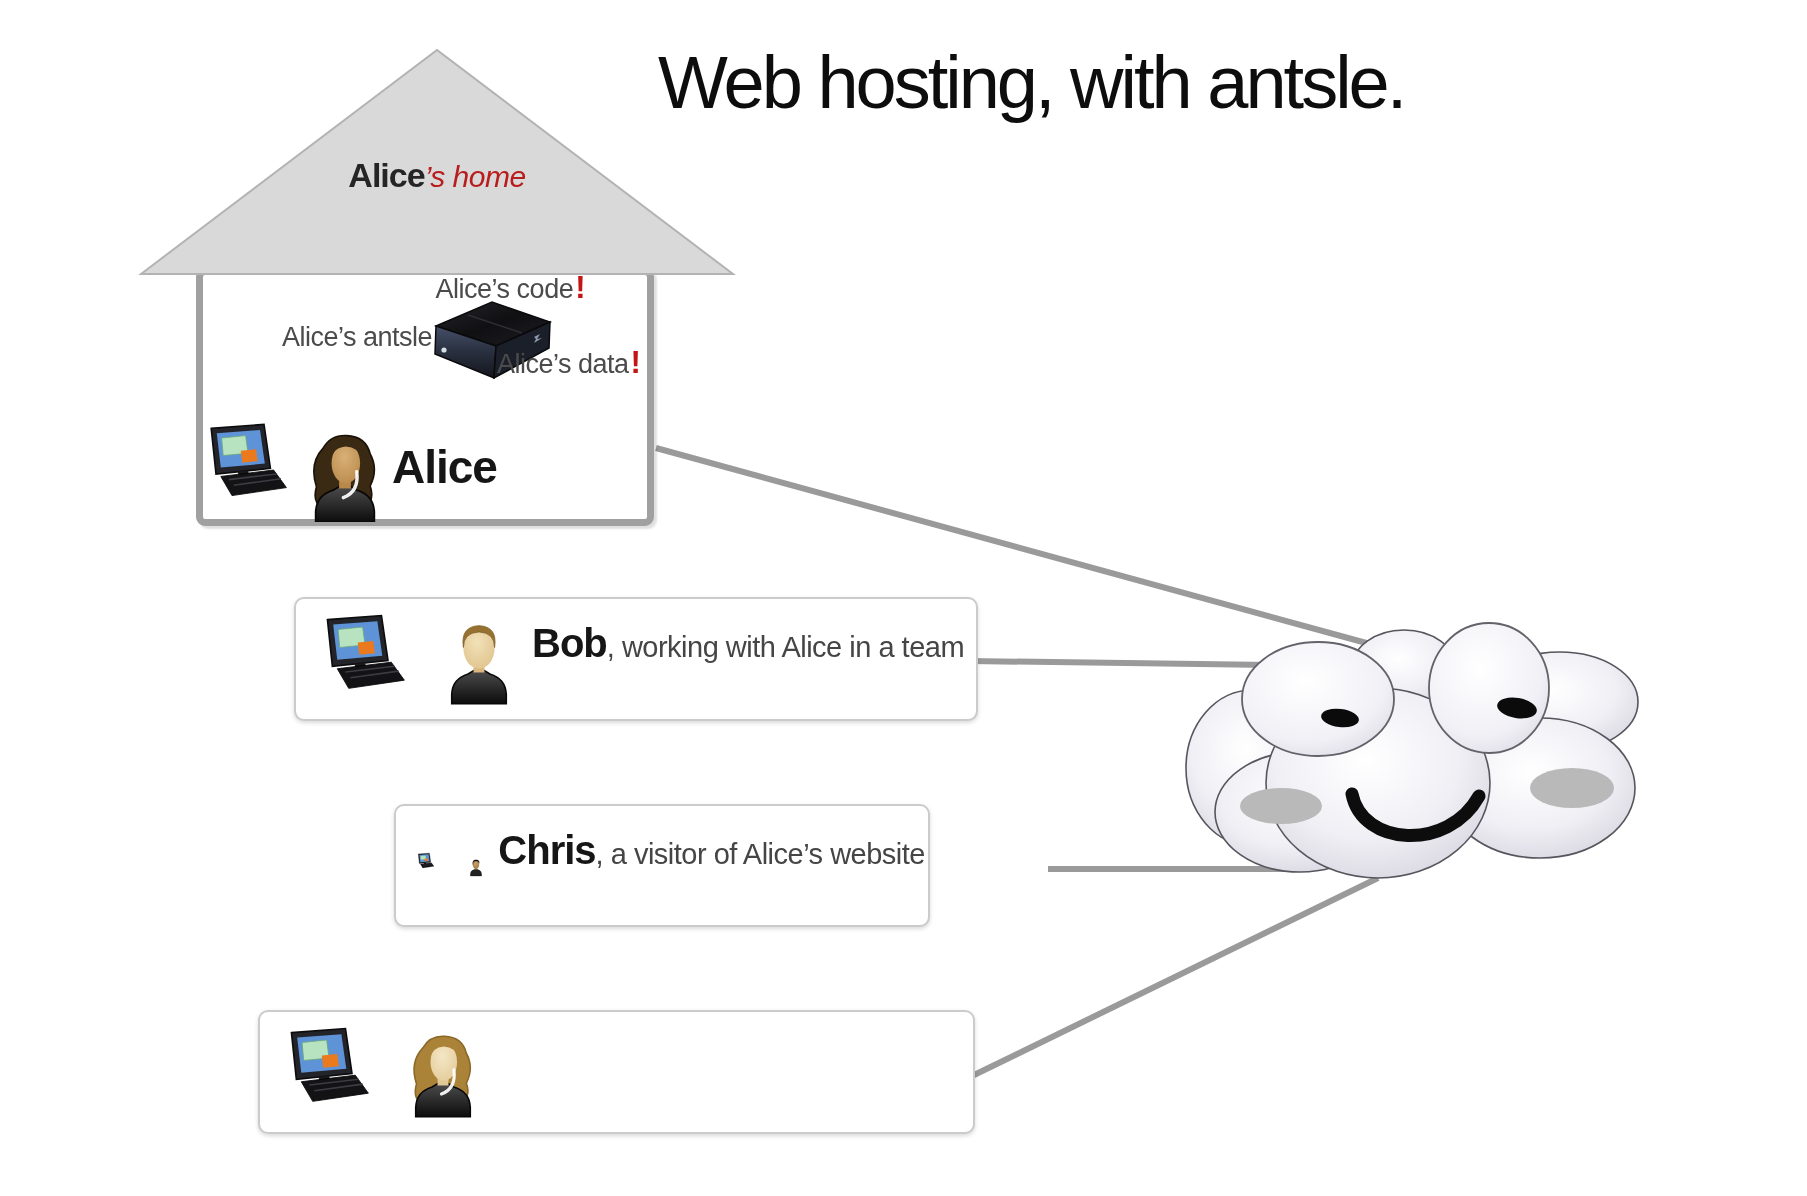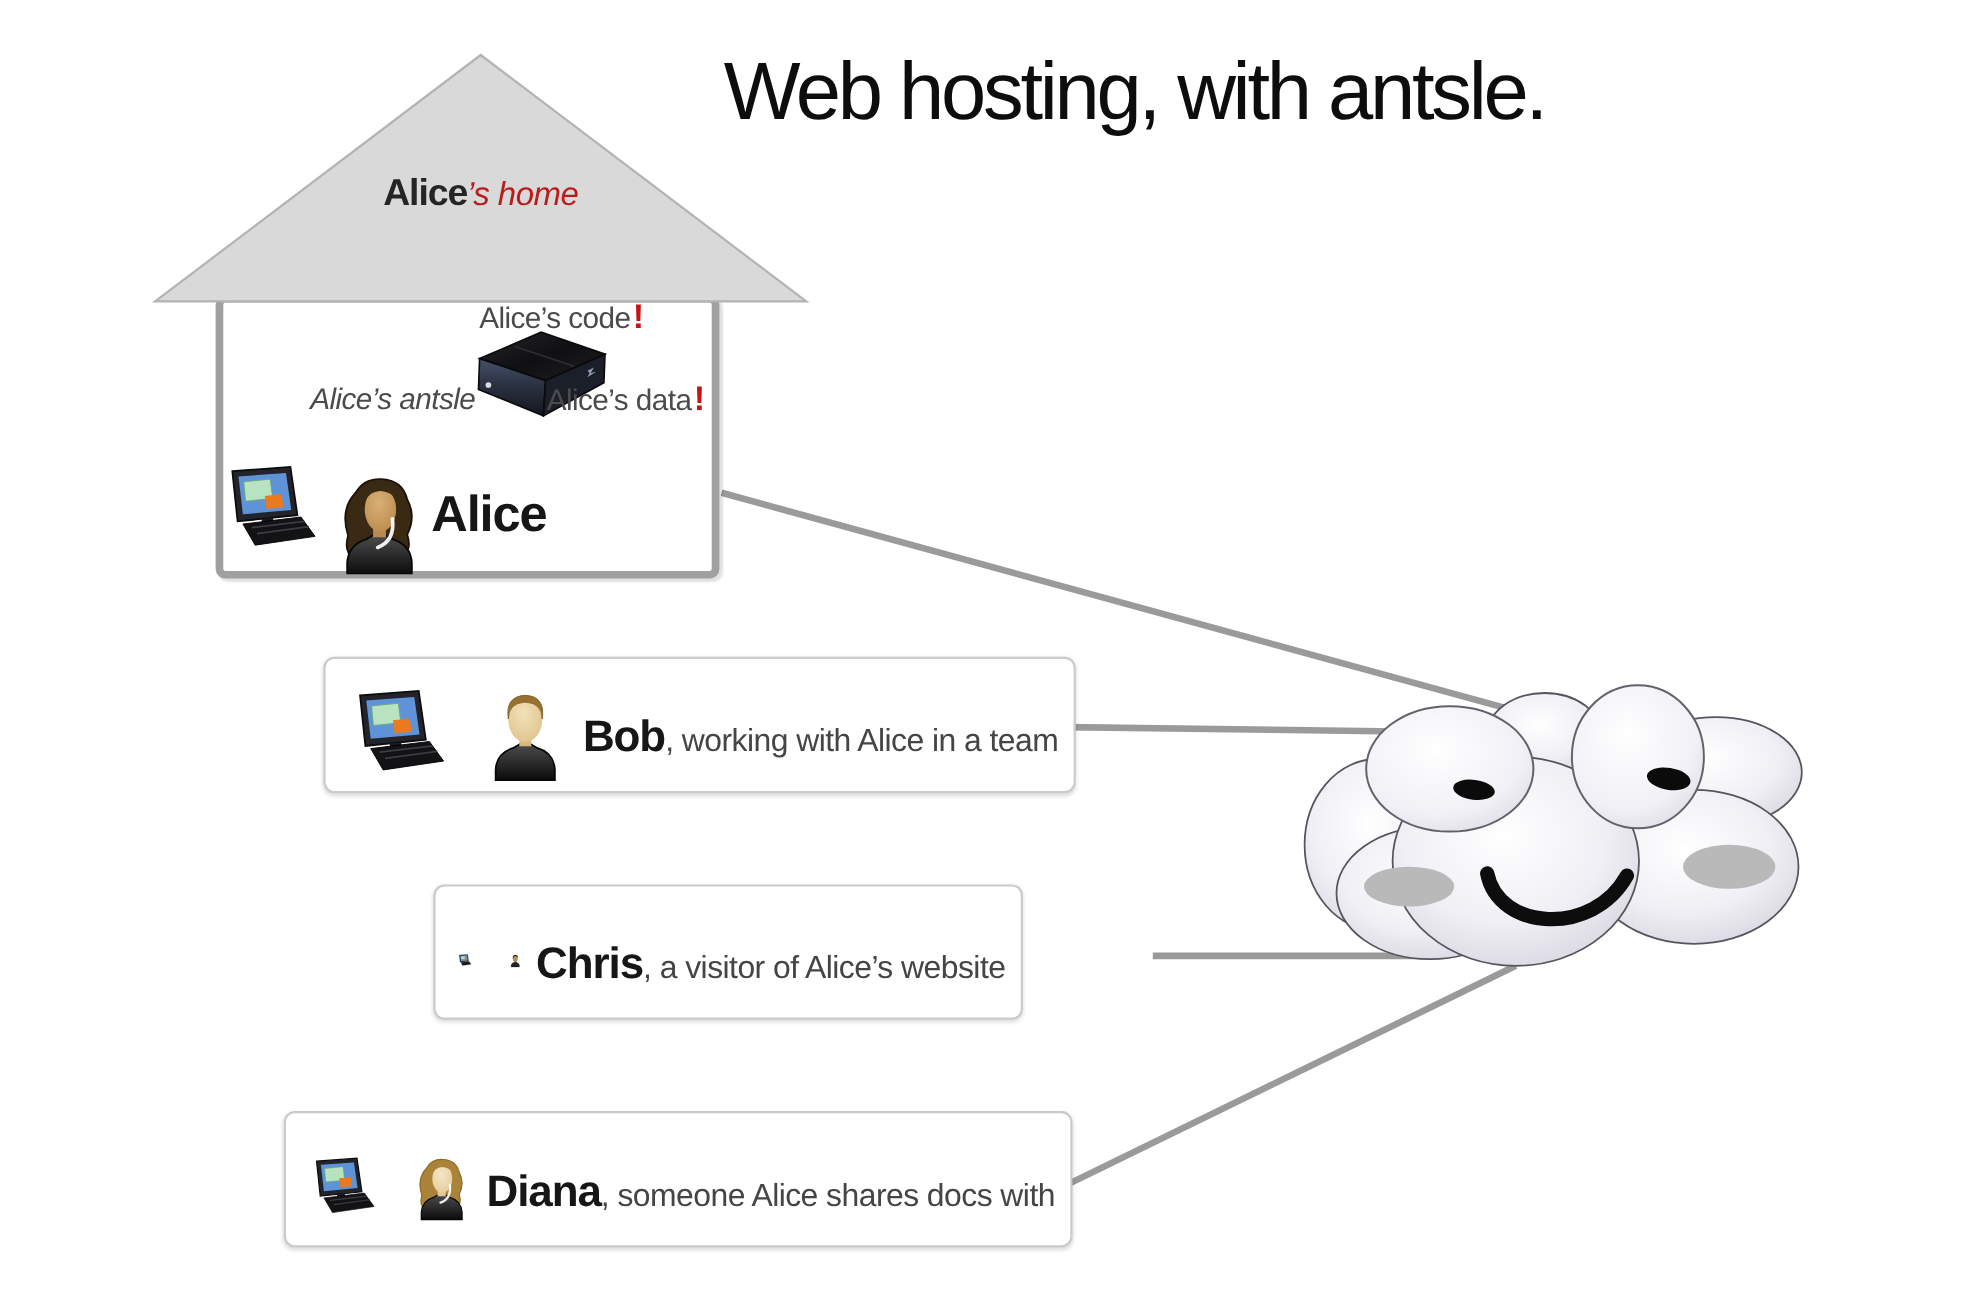--- a/index.html
+++ b/index.html
@@ -26,36 +26,36 @@
   .roof-svg{position:absolute;left:120px;top:38px;z-index:4;}
   .roof-label{
     position:absolute;left:437px;top:156px;transform:translateX(-50%);
     white-space:nowrap;z-index:5;
   }
   .roof-label .big{font-size:34px;font-weight:bold;color:#252525;letter-spacing:-1px;}
   .roof-label .small{font-size:30px;color:#b91c1c;letter-spacing:-0.5px;font-style:italic;}
 
   .house-label{position:absolute;z-index:5;font-size:27px;color:#4b4b4b;letter-spacing:-0.5px;white-space:nowrap;}
   .lbl-code{left:360px;top:270px;width:225px;text-align:right;}
-  .lbl-antsle{left:282px;top:348px;font-style:italic;}
+  .lbl-antsle{left:282px;top:322px;}
   .lbl-data{left:497px;top:345px;}
   .alert{font-size:31px;font-weight:bold;color:#c41414;margin-left:2px;}
 
   .antsle-svg{position:absolute;left:430px;top:294px;z-index:4;}
   .alice-laptop{position:absolute;left:200px;top:422px;z-index:4;}
   .alice-avatar{position:absolute;left:298px;top:428px;z-index:4;}
   .alice-name{
     position:absolute;left:392px;top:440px;z-index:5;
     font-size:46px;font-weight:bold;color:#161616;letter-spacing:-1px;
   }
 
   
   .person-box{
-    position:absolute;box-sizing:border-box;display:flex;align-items:center;
-    padding:10px 14px 0 20px;background:#ffffff;
+    position:absolute;box-sizing:border-box;display:flex;align-items:flex-start;
+    padding:10px 3px 0 20px;background:#ffffff;
     border:2px solid #cbcbcb;border-radius:10px;
     box-shadow:0 2px 4px rgba(0,0,0,0.15);
     z-index:3;white-space:nowrap;
   }
   .box-bob  {left:294px;top:597px;width:684px;height:124px;}
   .box-chris{left:394px;top:804px;width:536px;height:123px;}
   .box-diana{left:258px;top:1010px;width:717px;height:124px;}
   .pb-laptop{margin-top:4px;}
   .pb-avatar{margin-left:34px;margin-top:4px;}
   .pb-text{margin-left:14px;margin-top:12px;}
@@ -252,18 +252,15 @@
             <stop offset="100%" stop-color="#e3cb97"></stop>
         </radialGradient>
       </defs>
       <path d="M22 94 Q11 88 16 70 Q7 42 24 24 Q33 8 52 9 Q75 10 80 31 Q90 49 80 69 Q86 87 73 93 Q61 98 50 96 Q34 99 22 94 Z" fill="#ab8338" stroke="#8a6828" stroke-width="2"></path>
       <path d="M15 112 L15 100 Q16 80 36 74 L46 68 L54 68 L64 74 Q84 80 85 100 L85 112 Z" fill="url(#bodyG)" stroke="#070707" stroke-width="2"></path>
       <path d="M43 56 h14 v16 h-14 z" fill="#e0c794"></path>
       <ellipse cx="51" cy="42" rx="17" ry="24" fill="url(#skinDiana)"></ellipse>
       <path d="M33 38 Q30 16 52 15 Q71 17 70 36 Q66 23 51 22 Q36 23 33 38 Z" fill="#ab8338"></path>
       <path d="M64 52 Q67 76 48 83" fill="none" stroke="#ffffff" stroke-width="4" stroke-linecap="round" opacity="0.92"></path>
     </svg>
-    <div class="pb-text">
-      <span class="pb-name">Diana</span><span class="pb-desc">, someone Alice shares docs with</span>
-    </div>
   </div>
 
 </div>
 
 </body></html>

